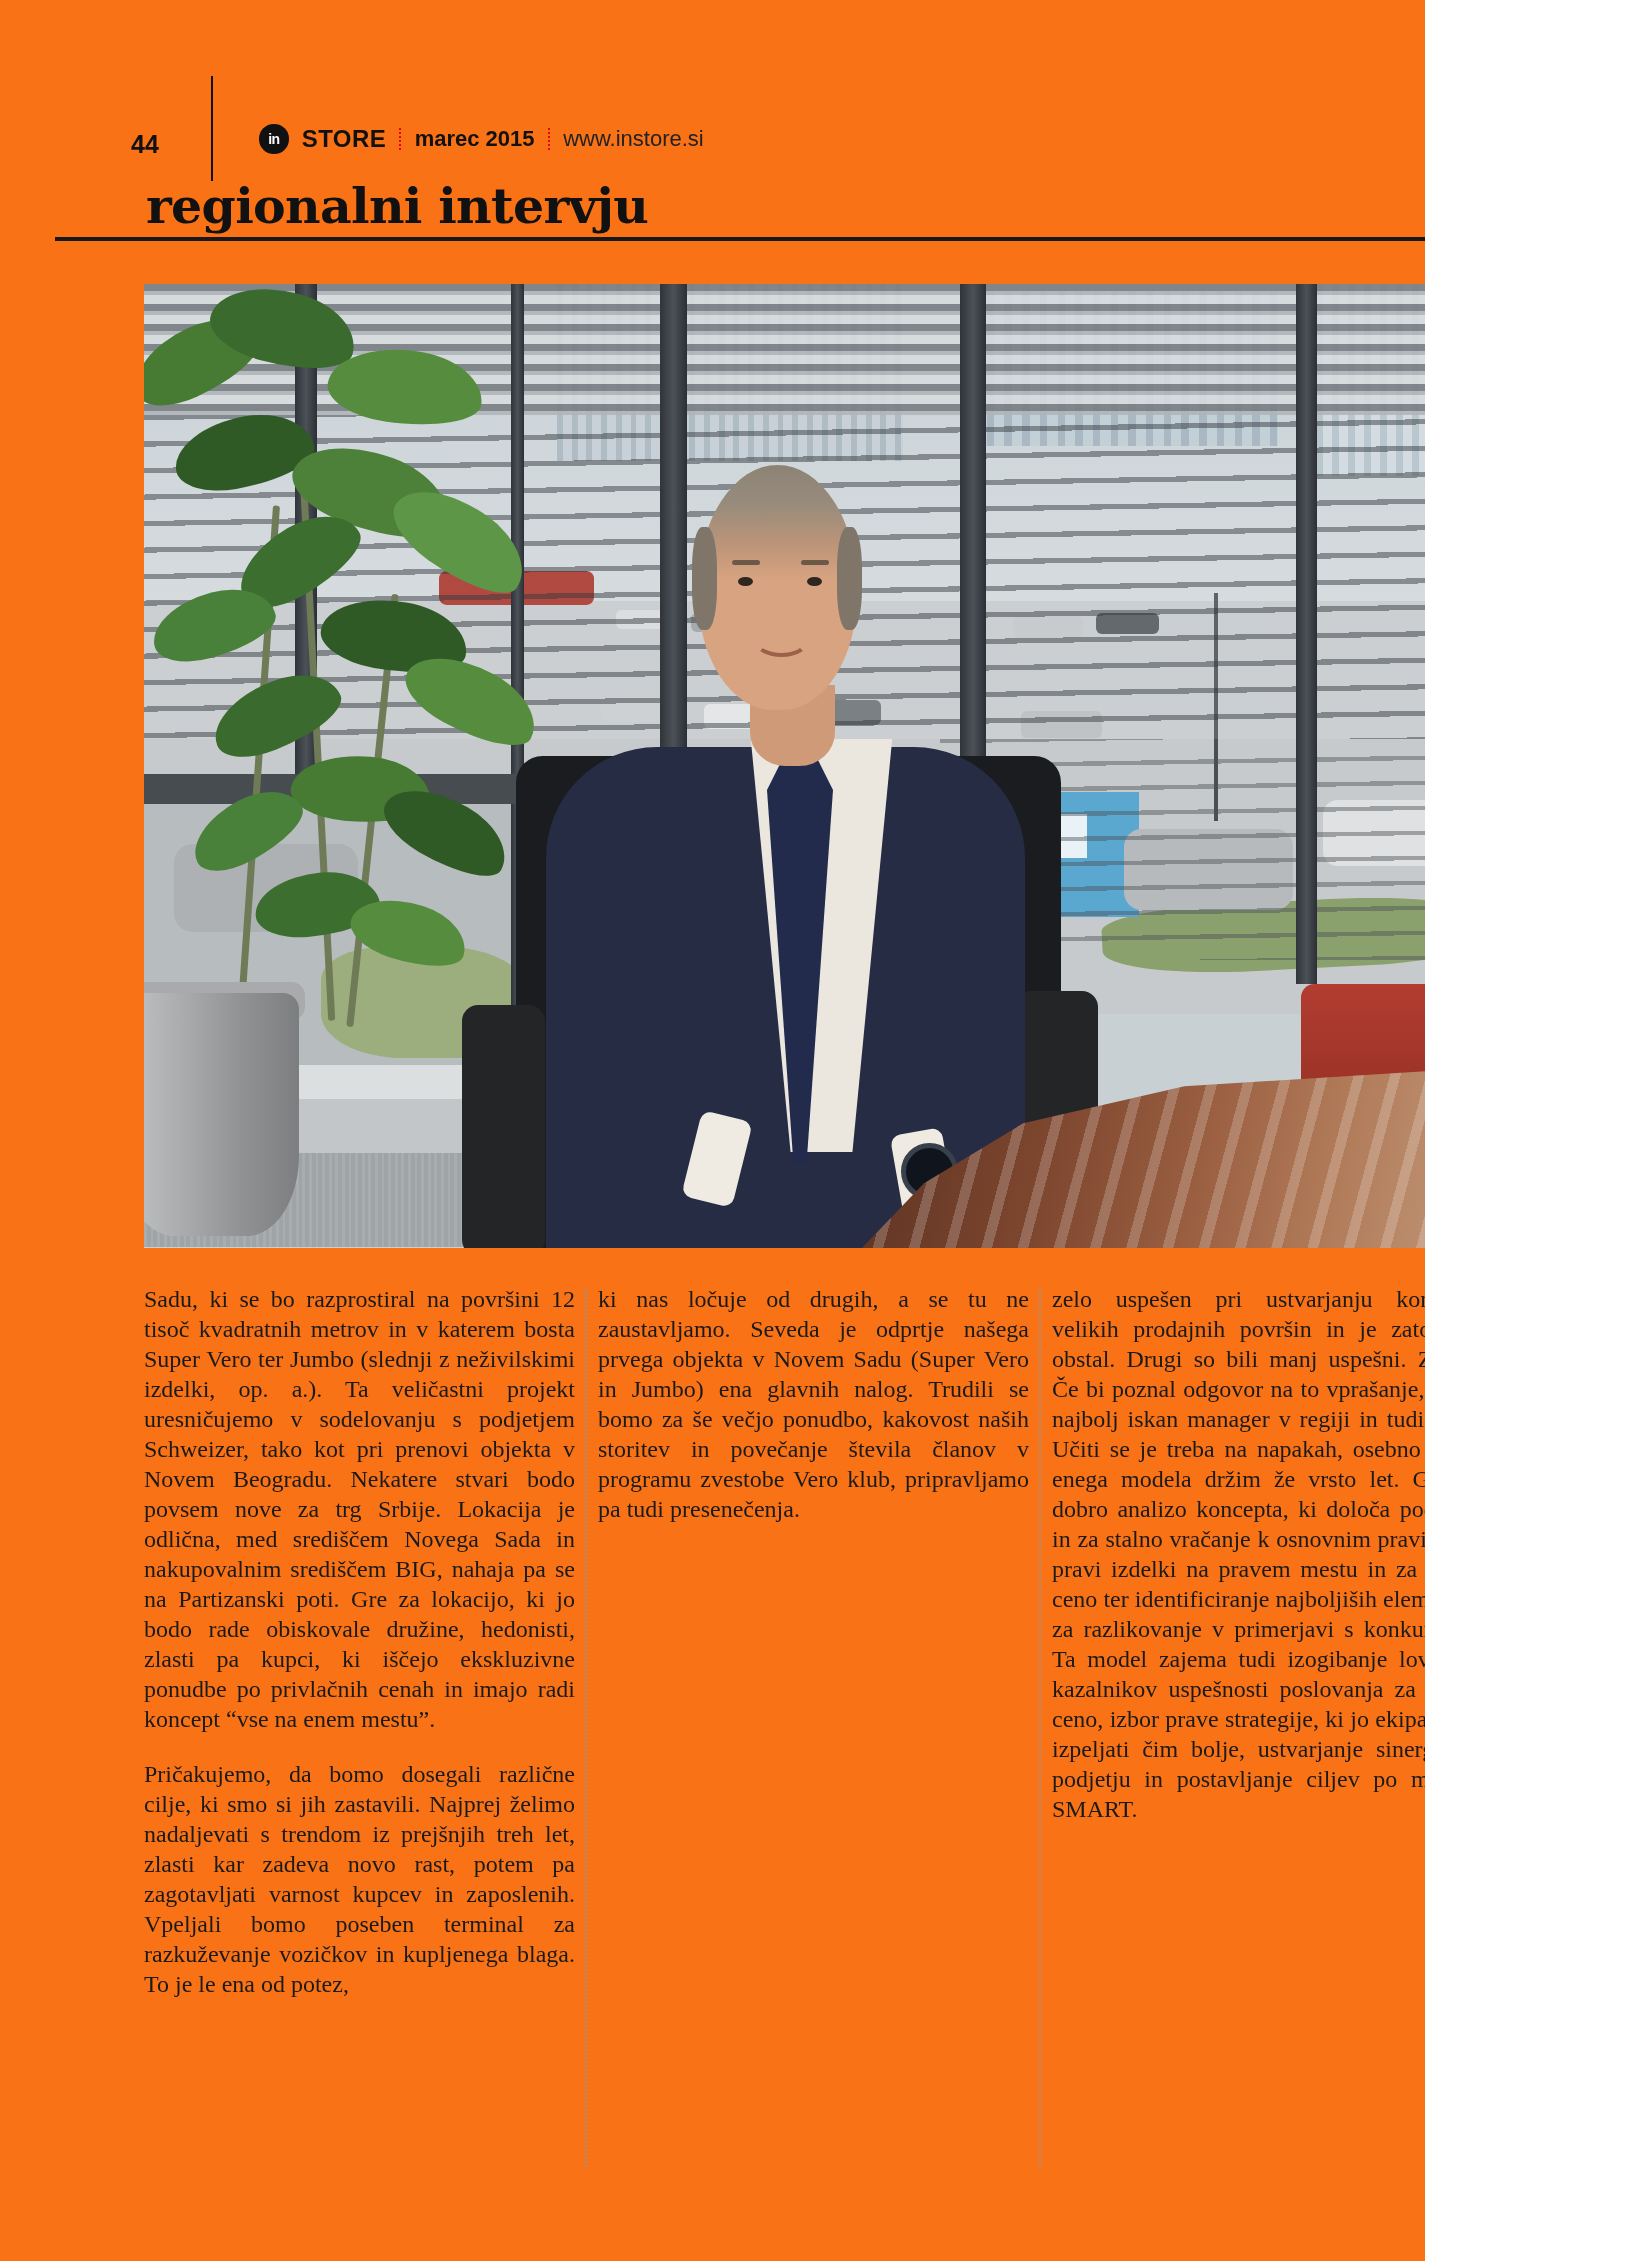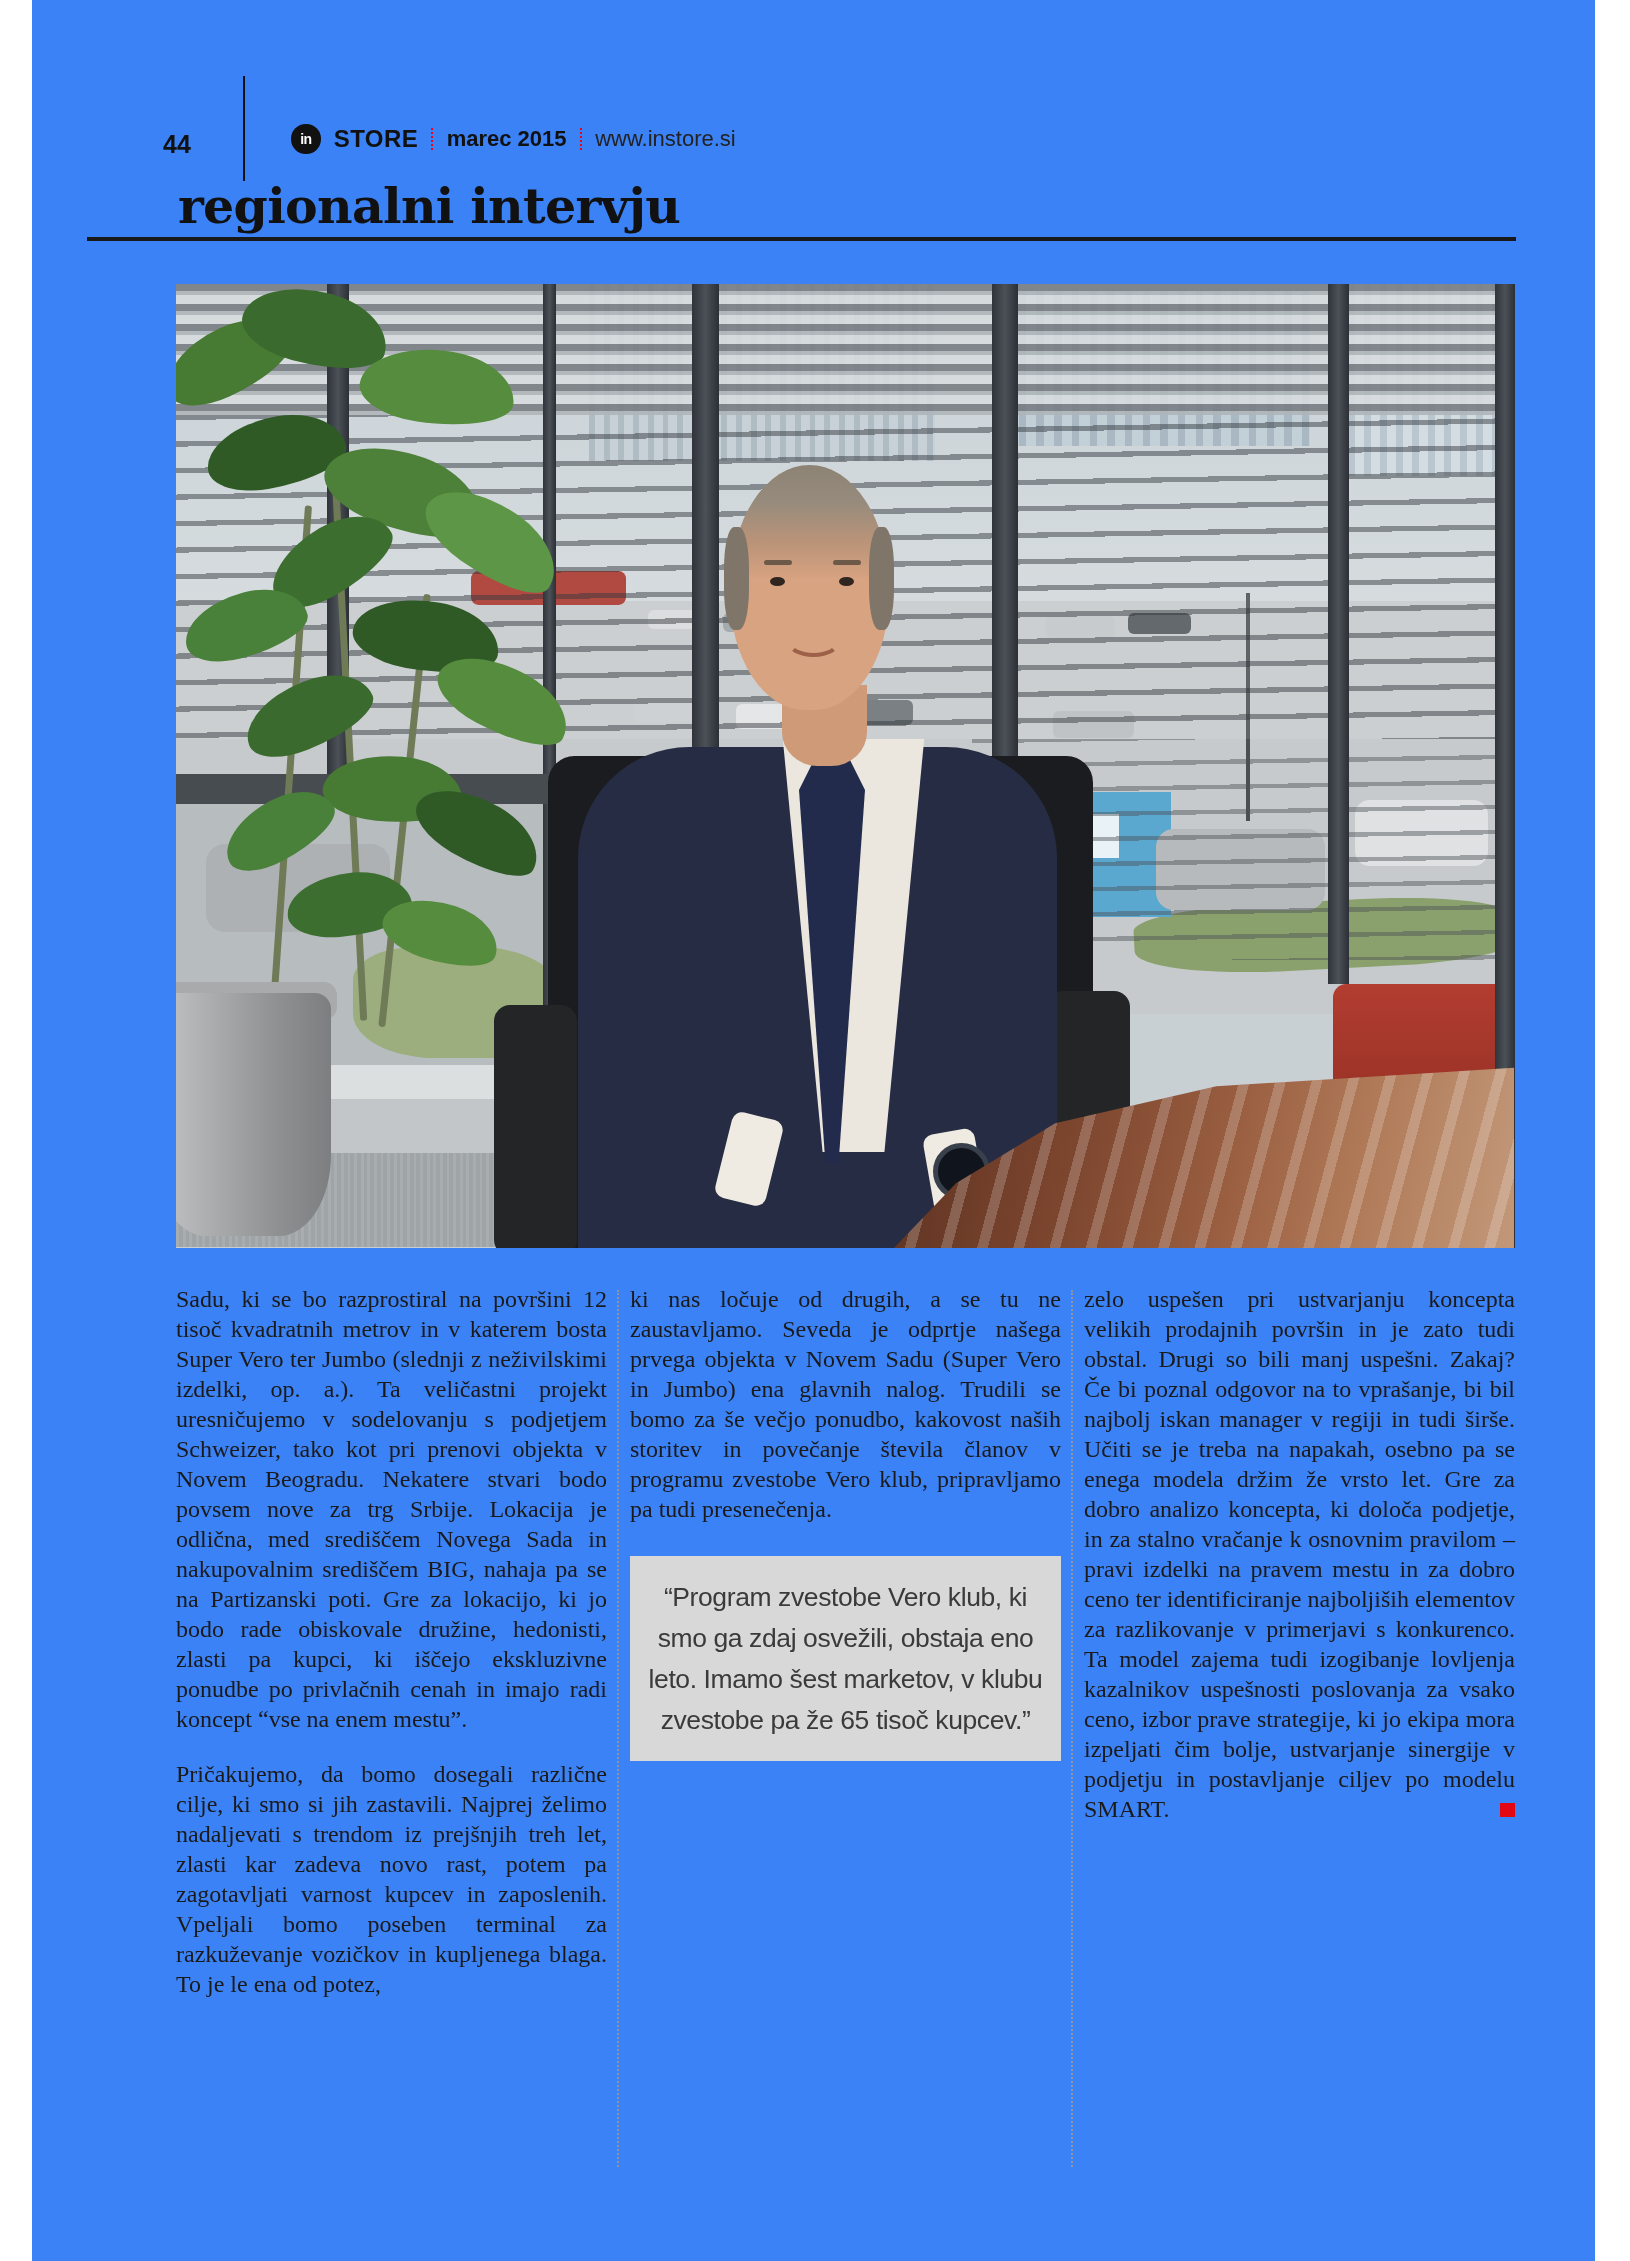--- a/index.html
+++ b/index.html
@@ -1,17 +1,17 @@
 <!DOCTYPE html>
 <html lang="sl" style="font-size:11.8px"><head>
 <meta charset="utf-8">
 <style>
   html,body{margin:0;padding:0;background:#ffffff;}
-  .page{position:relative;width:1563px;height:2261px;background:#3b82f6;overflow:hidden;
-        font-family:"Liberation Serif",serif;color:#1a1a1a;margin-left:32px;}
+  .page{position:relative;width:1425px;height:2261px;background:#f97316;overflow:hidden;
+        font-family:"Liberation Serif",serif;color:#1a1a1a;}
 
   
   .page-num{position:absolute;left:131px;top:130px;font-family:"Liberation Sans",sans-serif;
             font-weight:bold;font-size:25px;color:#111;}
   .head-vline{position:absolute;left:211px;top:76px;width:2.2px;height:105px;background:#111;}
   .masthead{position:absolute;left:259px;top:124px;display:flex;align-items:center;gap:13.3px;
             font-family:"Liberation Sans",sans-serif;font-size:22px;color:#111;}
   .logo-circle{display:inline-flex;align-items:center;justify-content:center;width:29.5px;height:29.5px;
             border-radius:50%;background:#111;color:#fff;font-weight:bold;font-size:14px;letter-spacing:-0.7px;}
   .logo-store{font-weight:bold;font-size:24px;letter-spacing:0.4px;}
@@ -211,21 +211,20 @@
   </div>
 
   <div class="article">
     <div class="col">
       <p class="para">Sadu, ki se bo razprostiral na površini 12 tisoč kvadratnih metrov in v katerem bosta Super Vero ter Jumbo (slednji z neživilskimi izdelki, op. a.). Ta veličastni projekt uresničujemo v sodelovanju s podjetjem Schweizer, tako kot pri prenovi objekta v Novem Beogradu. Nekatere stvari bodo povsem nove za trg Srbije. Lokacija je odlična, med središčem Novega Sada in nakupovalnim središčem BIG, nahaja pa se na Partizanski poti. Gre za lokacijo, ki jo bodo rade obiskovale družine, hedonisti, zlasti pa kupci, ki iščejo ekskluzivne ponudbe po privlačnih cenah in imajo radi koncept “vse na enem mestu”.</p>
       <p class="para last">Pričakujemo, da bomo dosegali različne cilje, ki smo si jih zastavili. Najprej želimo nadaljevati s trendom iz prejšnjih treh let, zlasti kar zadeva novo rast, potem pa zagotavljati varnost kupcev in zaposlenih. Vpeljali bomo poseben terminal za razkuževanje vozičkov in kupljenega blaga. To je le ena od potez,</p>
     </div>
     <div class="divider"></div>
     <div class="col">
       <p class="para">ki nas ločuje od drugih, a se tu ne zaustavljamo. Seveda je odprtje našega prvega objekta v Novem Sadu (Super Vero in Jumbo) ena glavnih nalog. Trudili se bomo za še večjo ponudbo, kakovost naših storitev in povečanje števila članov v programu zvestobe Vero klub, pripravljamo pa tudi presenečenja.</p>
-      <div class="quote-box qb-col2">“Program zvestobe Vero klub, ki smo ga zdaj osvežili, obstaja eno leto. Imamo šest marketov, v klubu zvestobe pa že 65 tisoč kupcev.”</div>
     </div>
     <div class="divider"></div>
     <div class="col">
       <p class="para last"><span>zelo uspešen pri ustvarjanju koncepta velikih prodajnih površin in je zato tudi obstal. Drugi so bili manj uspešni. Zakaj? Če bi poznal odgovor na to vprašanje, bi bil najbolj iskan manager v regiji in tudi širše. Učiti se je treba na napakah, osebno pa se enega modela držim že vrsto let. Gre za dobro analizo koncepta, ki določa podjetje, in za stalno vračanje k osnovnim pravilom – pravi izdelki na pravem mestu in za dobro ceno ter identificiranje najboljiših elementov za razlikovanje v primerjavi s konkurenco. Ta model zajema tudi izogibanje lovljenja kazalnikov uspešnosti poslovanja za vsako ceno, izbor prave strategije, ki jo ekipa mora izpeljati čim bolje, ustvarjanje sinergije v podjetju in postavljanje ciljev po modelu SMART.</span><span class="end-mark"></span></p>
     </div>
   </div>
 
 </div>
 
 

